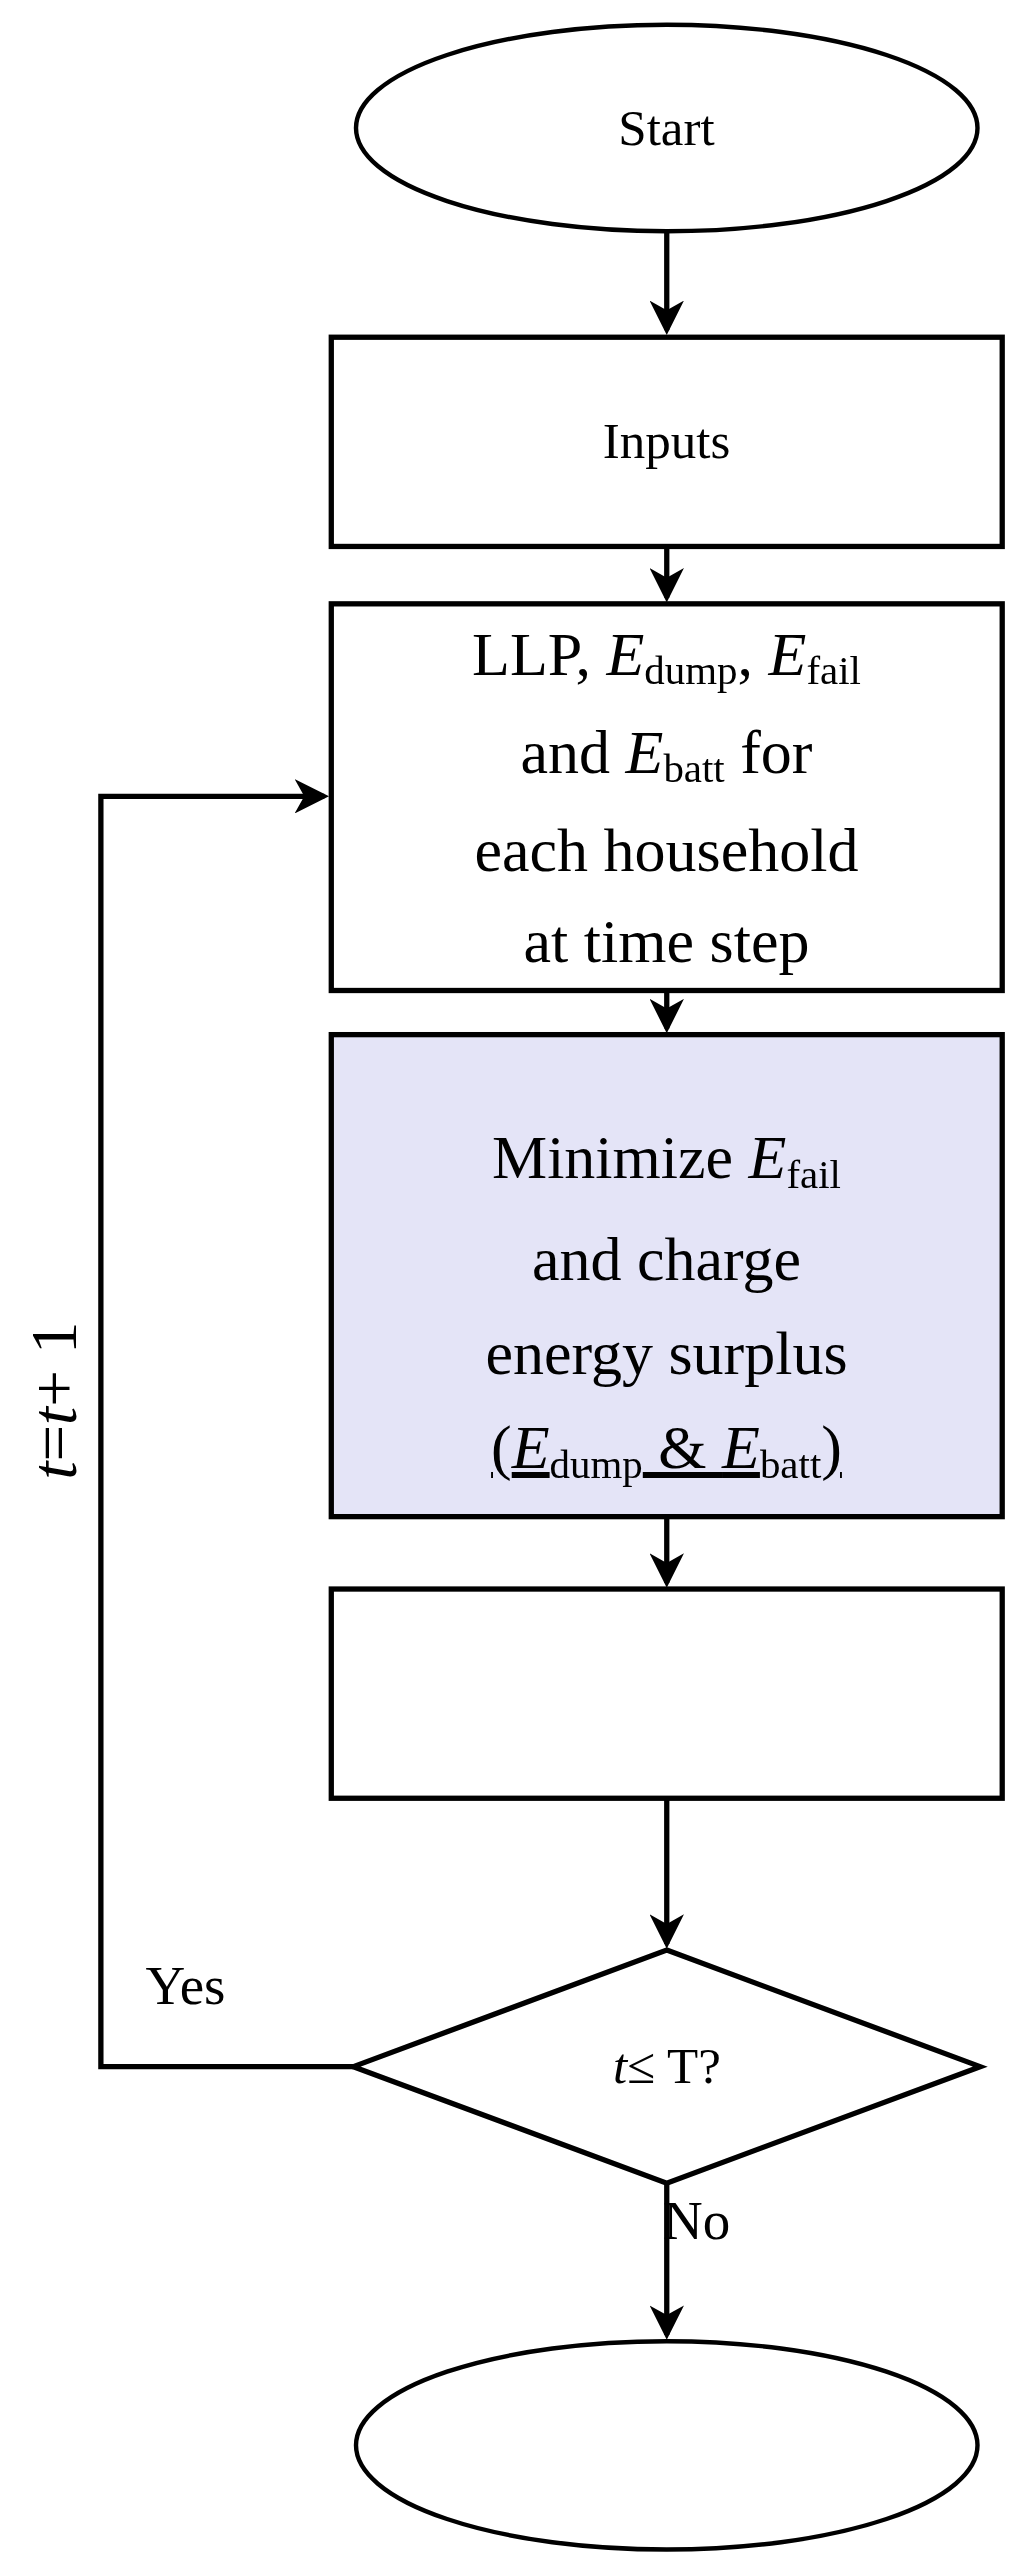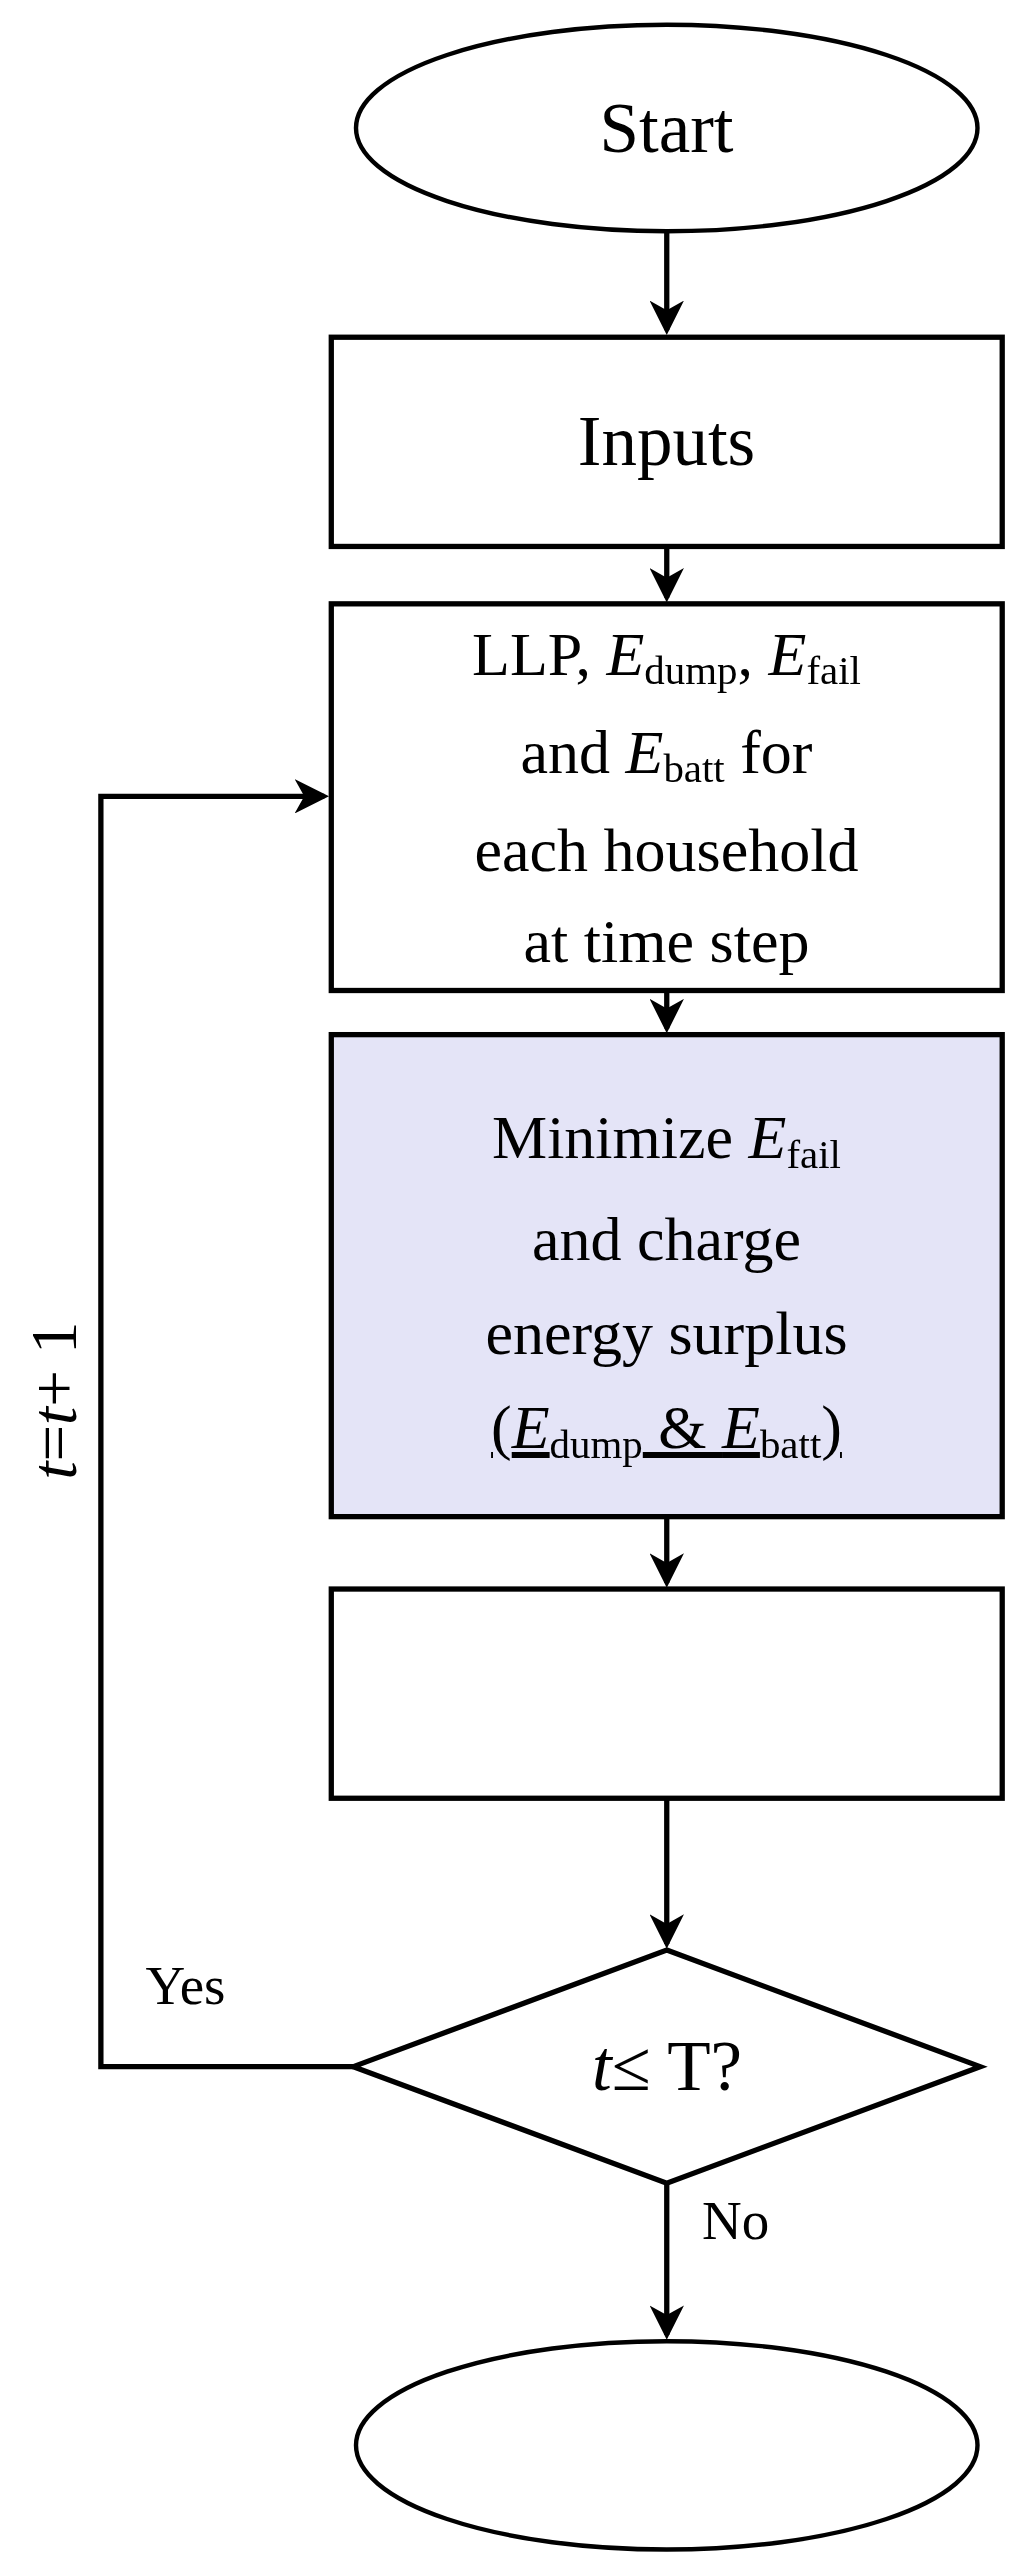--- a/index.html
+++ b/index.html
@@ -22,21 +22,21 @@
     top: 0;
     width: 1036px;
     height: 2576px;
   }
   .node-label {
     position: absolute;
     display: flex;
     align-items: center;
     justify-content: center;
     text-align: center;
-    font-size: 71px;
+    font-size: 51px;
     line-height: 1.0;
     white-space: nowrap;
   }
   .node-text {
     position: absolute;
     display: flex;
     flex-direction: column;
     align-items: center;
     justify-content: center;
     text-align: center;
@@ -108,37 +108,37 @@
 
   <div class="node-label" style="left:331px; top:337px; width:671px; height:209px;">Inputs</div>
 
   <div class="node-text" style="left:340px; top:604px; width:653px; height:387px;">
     <div class="flow-line"><span>LLP, </span><span class="seg-var">E</span><span class="seg-sub">dump</span><span>, </span><span class="seg-var">E</span><span class="seg-sub">fail</span></div>
     <div class="flow-line"><span>and </span><span class="seg-var">E</span><span class="seg-sub">batt</span><span> for</span></div>
     <div class="flow-line"><span>each household</span></div>
     <div class="flow-line"><span>at time step</span></div>
   </div>
 
-  <div class="node-text" style="left:340px; top:1000px; width:653px; height:482px; line-height:94px;justify-content:flex-end;">
+  <div class="node-text" style="left:340px; top:1065px; width:653px; height:482px; line-height:94px;">
     <div class="flow-line" style="line-height:94px;"><span>Minimize </span><span class="seg-var">E</span><span class="seg-sub">fail</span></div>
     <div class="flow-line" style="line-height:94px;"><span>and charge</span></div>
     <div class="flow-line" style="line-height:94px;"><span>energy surplus</span></div>
     <div class="flow-line" style="line-height:94px;text-decoration:underline;"><span>(</span><span class="seg-var">E</span><span class="seg-sub">dump</span><span> &amp; </span><span class="seg-var">E</span><span class="seg-sub">batt</span><span>)</span></div>
   </div>
 
 
   <div class="node-label" style="left:402px; top:2022px; width:530px; height:88px;">
       <span class="seg-var">t</span>
       <span> ≤ T?</span>
     </div>
 
 
   <div class="edge-label" style="left:115px; top:1958px; width:141px; text-align:center;">Yes</div>
 
-  <div class="edge-label" style="left:702px; top:2193px; width:194px; text-align:left;">No</div>
+  <div class="edge-label" style="left:663px; top:2193px; width:194px; text-align:left;">No</div>
 
   <div class="loop-label">
       <span class="seg-var">t</span>
       <span> = </span>
       <span class="seg-var">t</span>
       <span> + 1</span>
     </div>
 
 </div>
 

